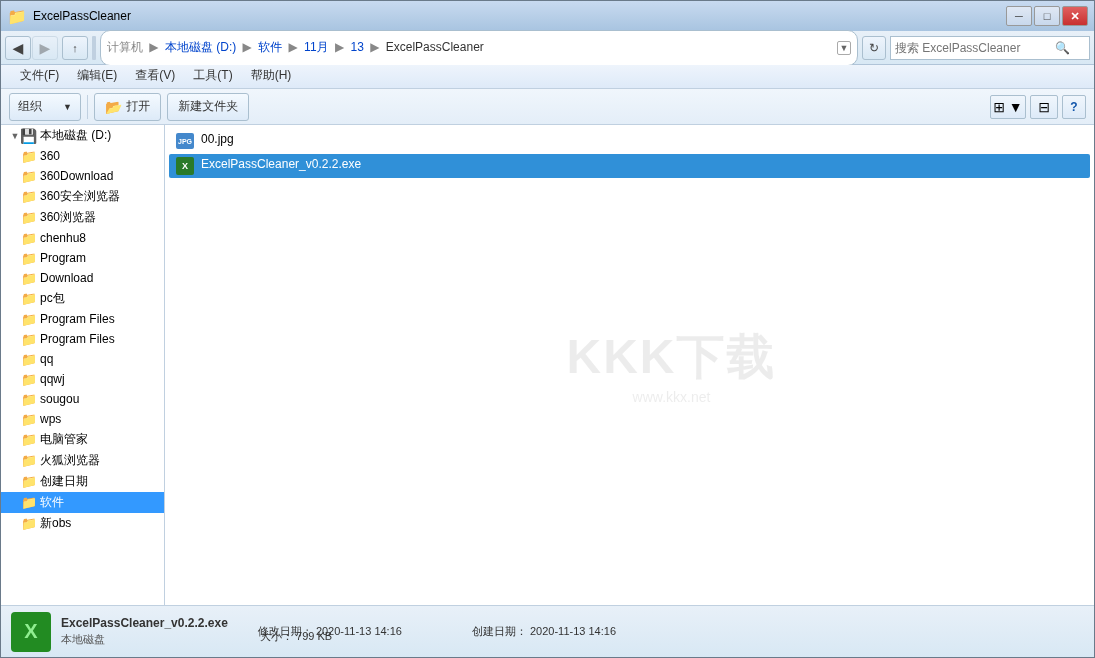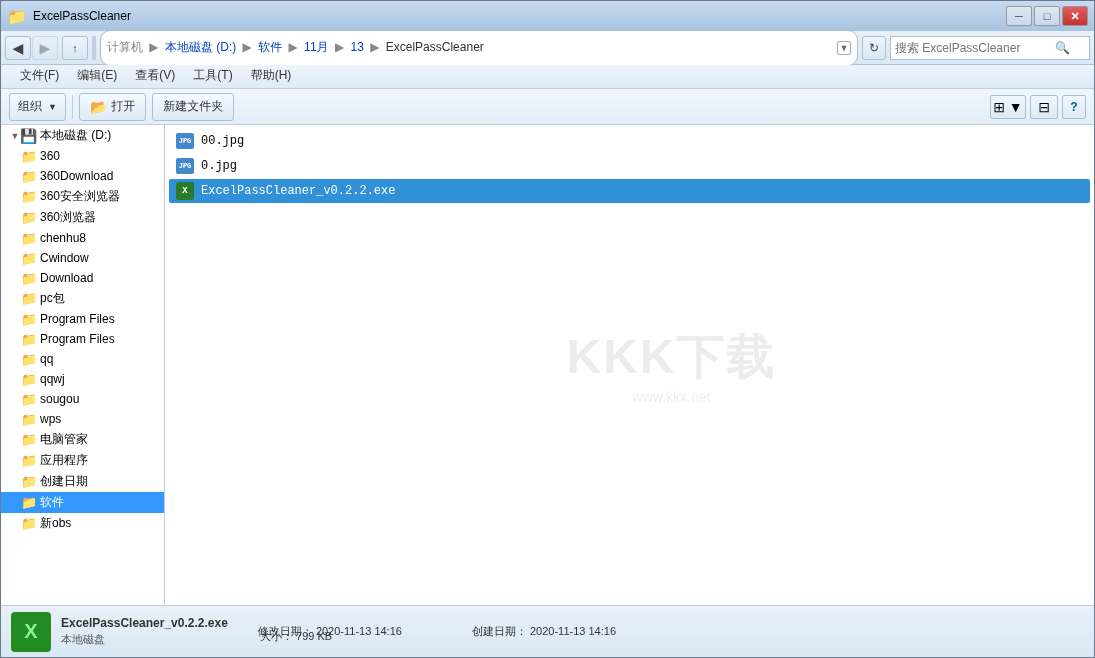--- a/index.html
+++ b/index.html
@@ -185,21 +185,21 @@
       background: #c0d0e0;
     }
     .toolbar-organize {
       height: 28px;
       padding: 0 8px;
       border: 1px solid #aabfcf;
       border-radius: 3px;
       background: linear-gradient(to bottom, #f4faff, #ddeaf8);
       display: flex;
       align-items: center;
-      gap: 6px;
+      gap: 21px;
       cursor: pointer;
       font-size: 12px;
       color: #333;
     }
     .toolbar-right {
       margin-left: auto;
       display: flex;
       align-items: center;
       gap: 4px;
     }
@@ -293,26 +293,25 @@
     .right-panel::-webkit-scrollbar-thumb { background: #b0b8c8; border-radius: 4px; }
 
     .file-grid {
       display: flex;
       flex-direction: column;
       gap: 1px;
     }
 
     .file-item {
       display: flex;
-      align-items: center;
+      align-items: flex-start;
       padding: 3px 6px;
       cursor: pointer;
       border-radius: 2px;
       min-height: 24px;
-      font-family: Liberation Mono, monospace;
     }
     .file-item.selected { background: #3090d8; color: #fff; }
 
     .file-icon {
       width: 20px;
       height: 18px;
       display: inline-flex;
       align-items: center;
       justify-content: center;
       margin-right: 6px;
@@ -529,21 +528,21 @@
 
       <div class="tree-item">
         <span class="tree-indent" style="width:16px;"></span>
         <span class="folder-icon">📁</span>
         <span class="tree-label">chenhu8</span>
       </div>
 
       <div class="tree-item">
         <span class="tree-indent" style="width:16px;"></span>
         <span class="folder-icon">📁</span>
-        <span class="tree-label">Cwindow</span>
+        <span class="tree-label">Program</span>
       </div>
 
       <div class="tree-item">
         <span class="tree-indent" style="width:16px;"></span>
         <span class="folder-icon">📁</span>
         <span class="tree-label">Download</span>
       </div>
 
       <div class="tree-item">
         <span class="tree-indent" style="width:16px;"></span>
@@ -589,21 +588,21 @@
 
       <div class="tree-item">
         <span class="tree-indent" style="width:16px;"></span>
         <span class="folder-icon">📁</span>
         <span class="tree-label">电脑管家</span>
       </div>
 
       <div class="tree-item">
         <span class="tree-indent" style="width:16px;"></span>
         <span class="folder-icon">📁</span>
-        <span class="tree-label">应用程序</span>
+        <span class="tree-label">火狐浏览器</span>
       </div>
 
       <div class="tree-item">
         <span class="tree-indent" style="width:16px;"></span>
         <span class="folder-icon">📁</span>
         <span class="tree-label">创建日期</span>
       </div>
 
       <div class="tree-item selected">
         <span class="tree-indent" style="width:16px;"></span>
@@ -623,26 +622,20 @@
 
       <div class="file-grid">
 
         <div class="file-item">
           <div class="file-icon">
             <div class="icon-jpg">JPG</div>
           </div>
           <span class="file-name">00.jpg</span>
         </div>
 
-        <div class="file-item">
-          <div class="file-icon">
-            <div class="icon-jpg">JPG</div>
-          </div>
-          <span class="file-name">0.jpg</span>
-        </div>
 
 
         <div class="file-item selected">
           <div class="file-icon">
             <div style="width:18px;height:18px;background:#2a7a2a;border-radius:2px;display:flex;align-items:center;justify-content:center;font-size:9px;color:#fff;font-weight:bold;">X</div>
           </div>
           <span class="file-name">ExcelPassCleaner_v0.2.2.exe</span>
         </div>
 
       </div>

